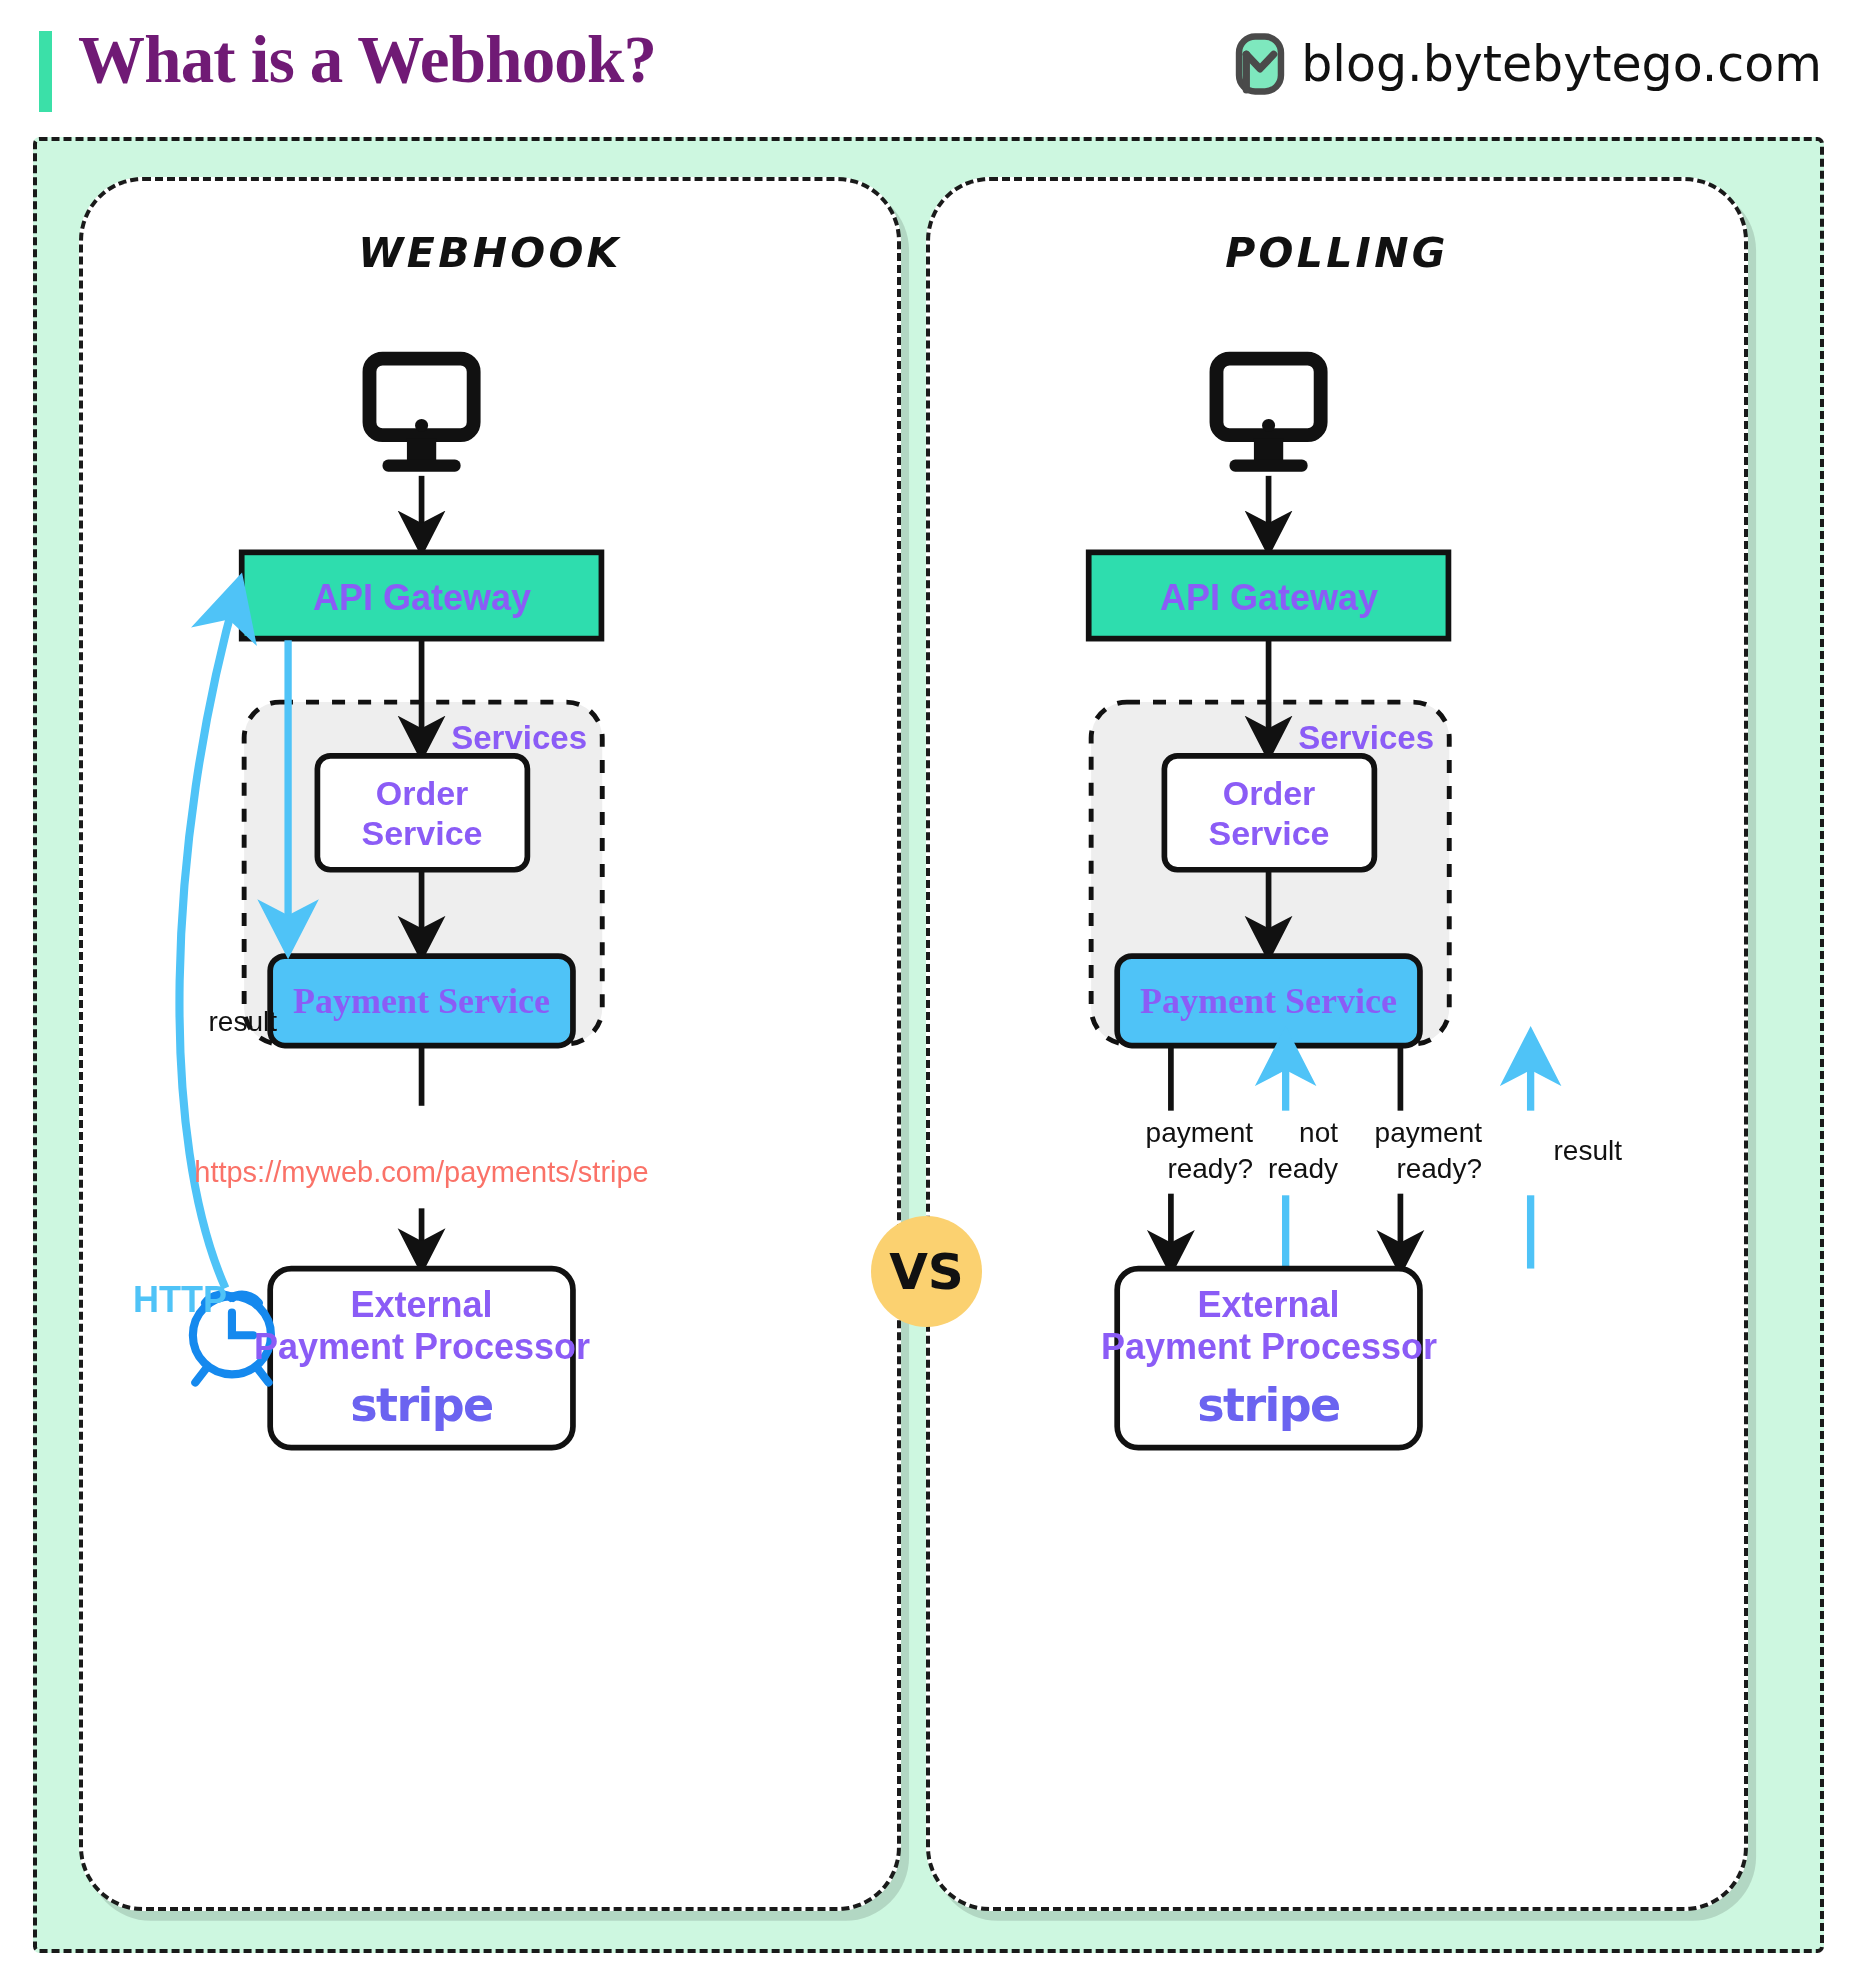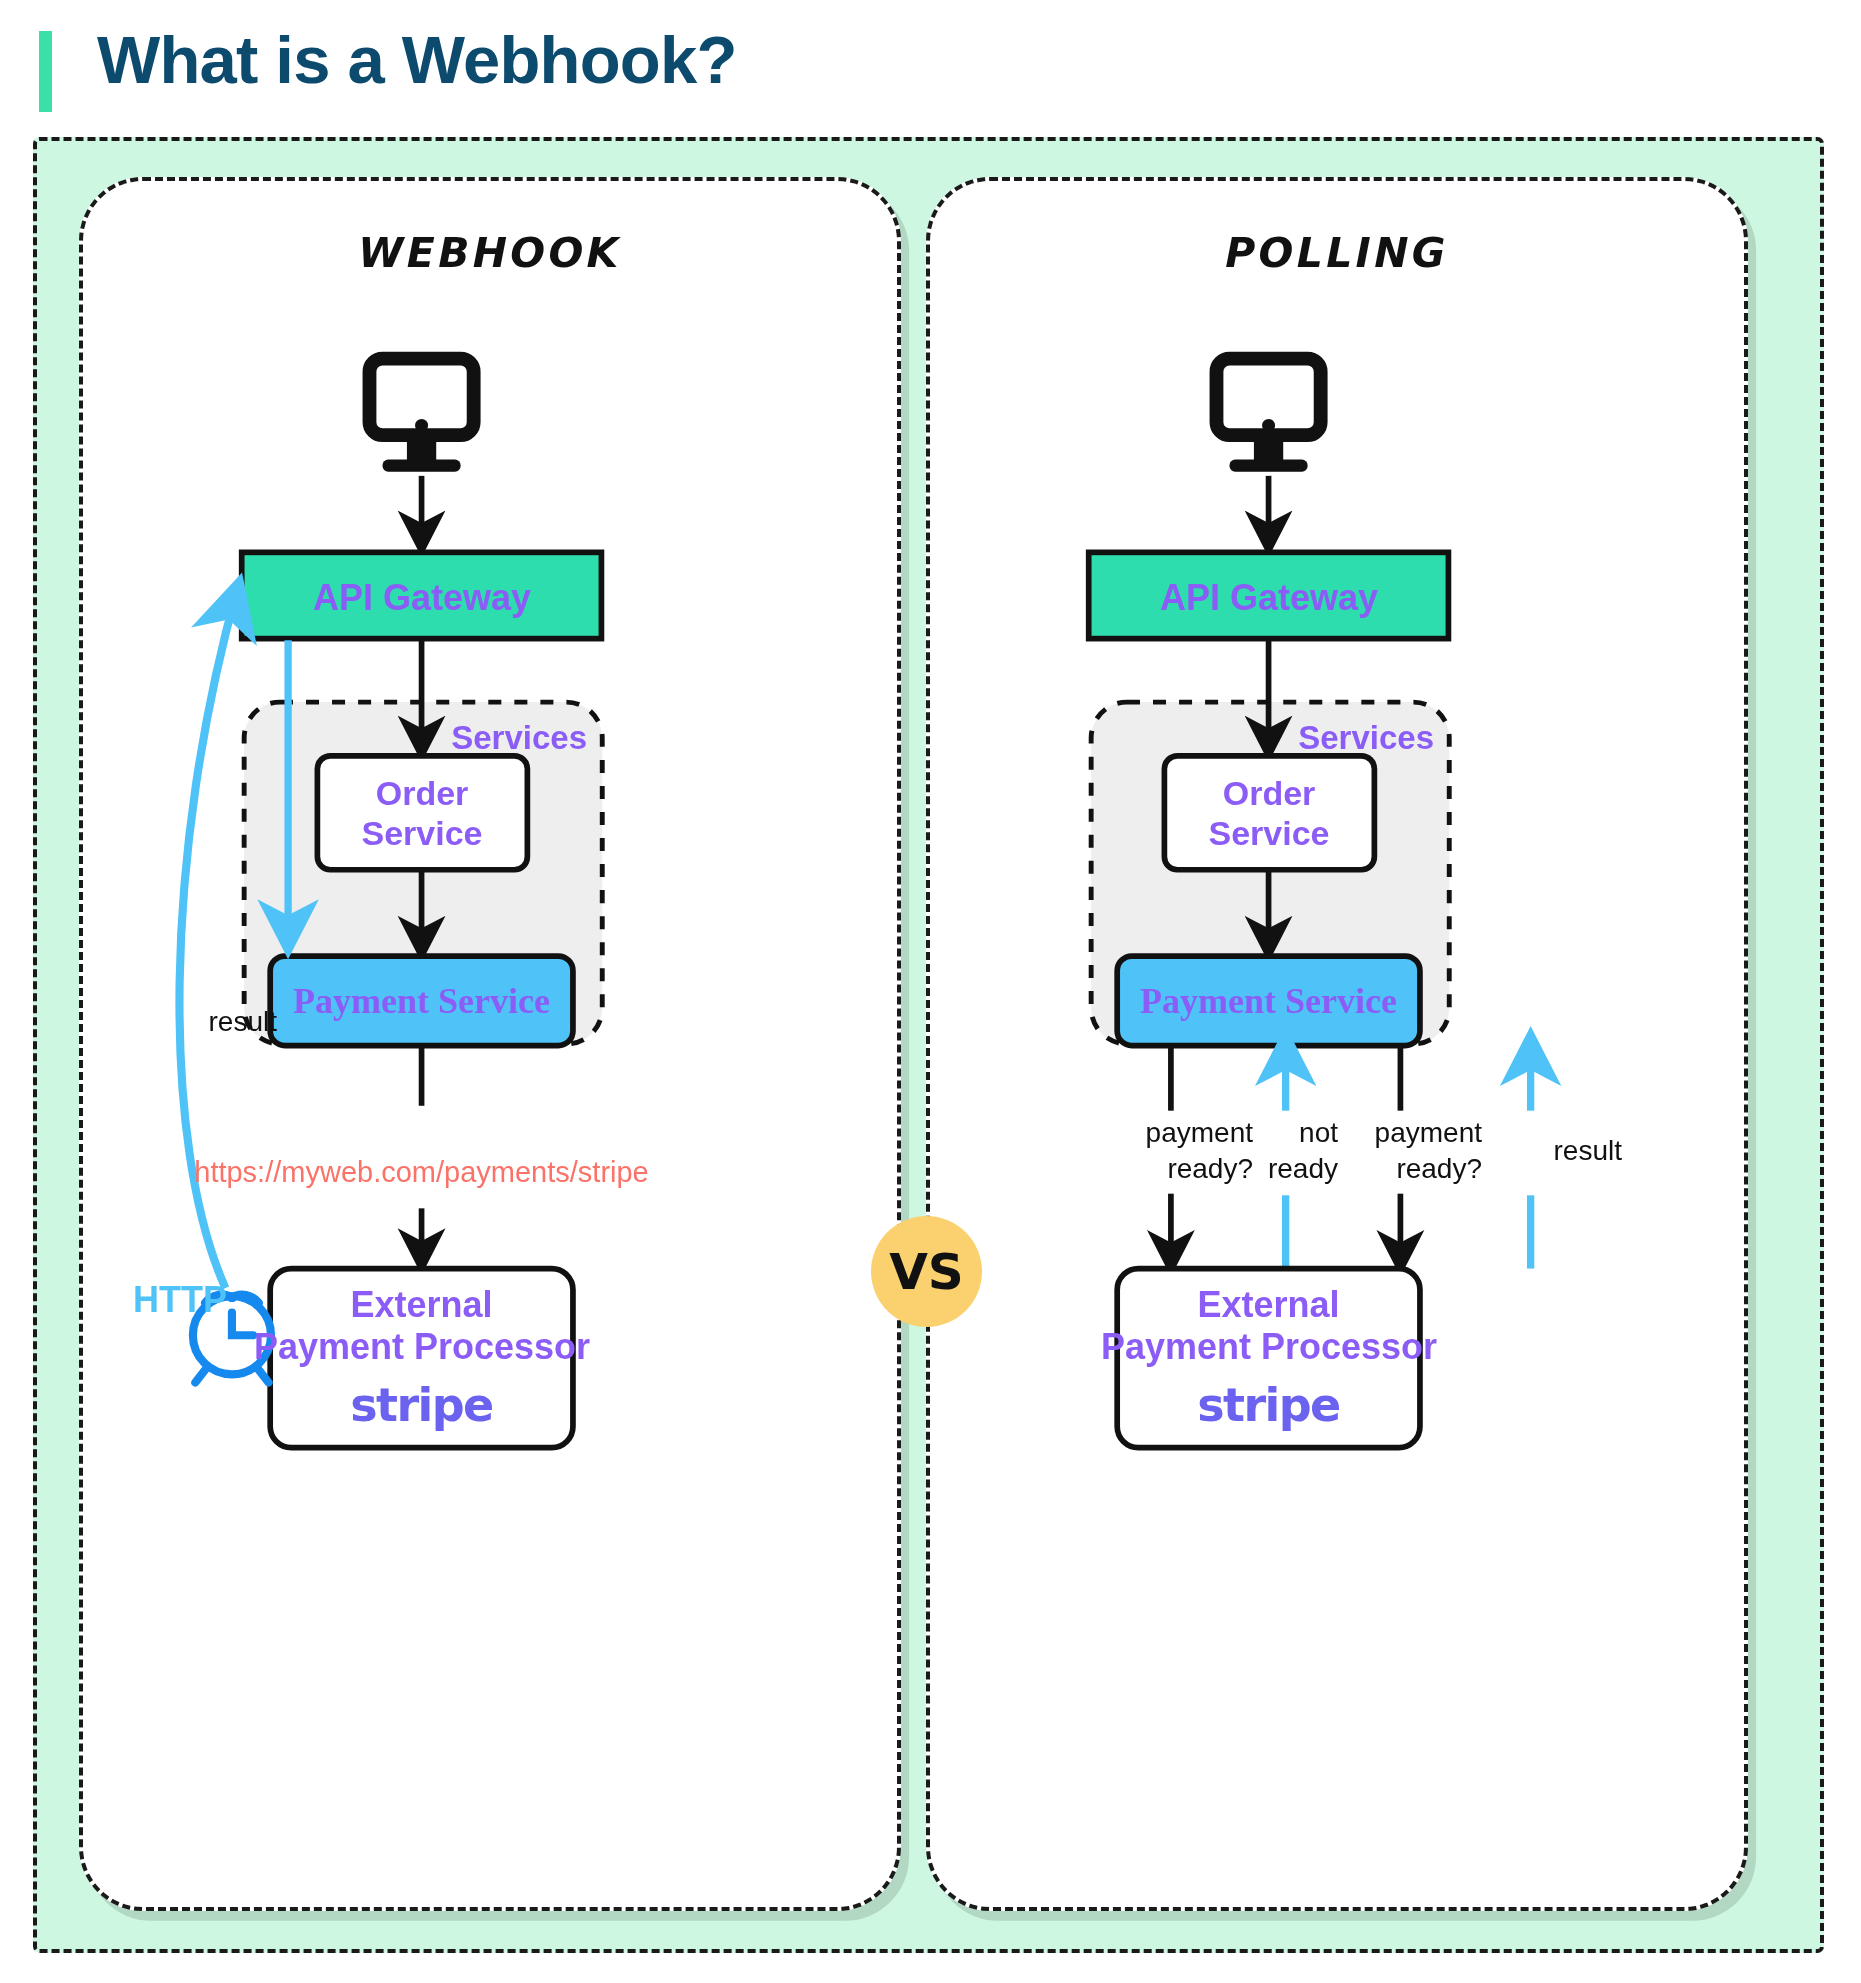--- a/index.html
+++ b/index.html
@@ -13,24 +13,23 @@
   
   #header{
     position:absolute;left:0;top:0;width:1861px;height:138px;
   }
   #title-bar{
     position:absolute;left:39px;top:31px;width:13px;height:81px;
     background:#3BE0A8;
   }
   #page-title{
     position:absolute;left:78px;top:21px;
-    font-size:67px;font-weight:bold;color:#0c4a6e;
+    font-size:67px;font-weight:bold;color:#701a75;
     letter-spacing:-0.8px;white-space:nowrap;
-    font-family:Liberation Sans, sans-serif;
-    margin-left:19px;
+    font-family:Liberation Serif, serif;
   }
   #brand{
     position:absolute;right:39px;top:33px;
     display:flex;align-items:center;gap:16.3px;
   }
   #brand-text{
     font-size:49px;color:#111111;white-space:nowrap;
     font-family:"DejaVu Sans", sans-serif;
   }
   .brand-logo{width:50px;height:62px;flex:0 0 auto;}
@@ -113,20 +112,28 @@
     color:#6B63F0;font-size:46px;font-weight:bold;
     font-family:"DejaVu Sans", sans-serif;letter-spacing:-1.6px;
   }
 </style>
 </head>
 <body>
 
 <div id="header">
   <div id="title-bar"></div>
   <div id="page-title">What is a Webhook?</div>
+  <div id="brand">
+    <svg class="brand-logo" viewBox="0 0 62 76">
+      <rect x="5" y="4" width="52" height="68" rx="20" fill="#7EE8BE" stroke="#4A4A4A" stroke-width="8"></rect>
+      <path d="M14 26 L31 44 L48 26" fill="none" stroke="#4A4A4A" stroke-width="9" stroke-linecap="round" stroke-linejoin="round"></path>
+      <path d="M14 26 L14 70" fill="none" stroke="#4A4A4A" stroke-width="9" stroke-linecap="round"></path>
+    </svg>
+    <div id="brand-text">blog.bytebytego.com</div>
+  </div>
 </div>
 
 <div id="outer-frame">
 
   <div class="panel" id="panel-webhook">
     <div class="panel-title">Webhook</div>
 
     <svg class="panel-svg" viewBox="0 0 1010 2130">
       <defs>
         <marker id="arrB" markerWidth="9" markerHeight="9" refX="6.2" refY="4.5" orient="auto">

